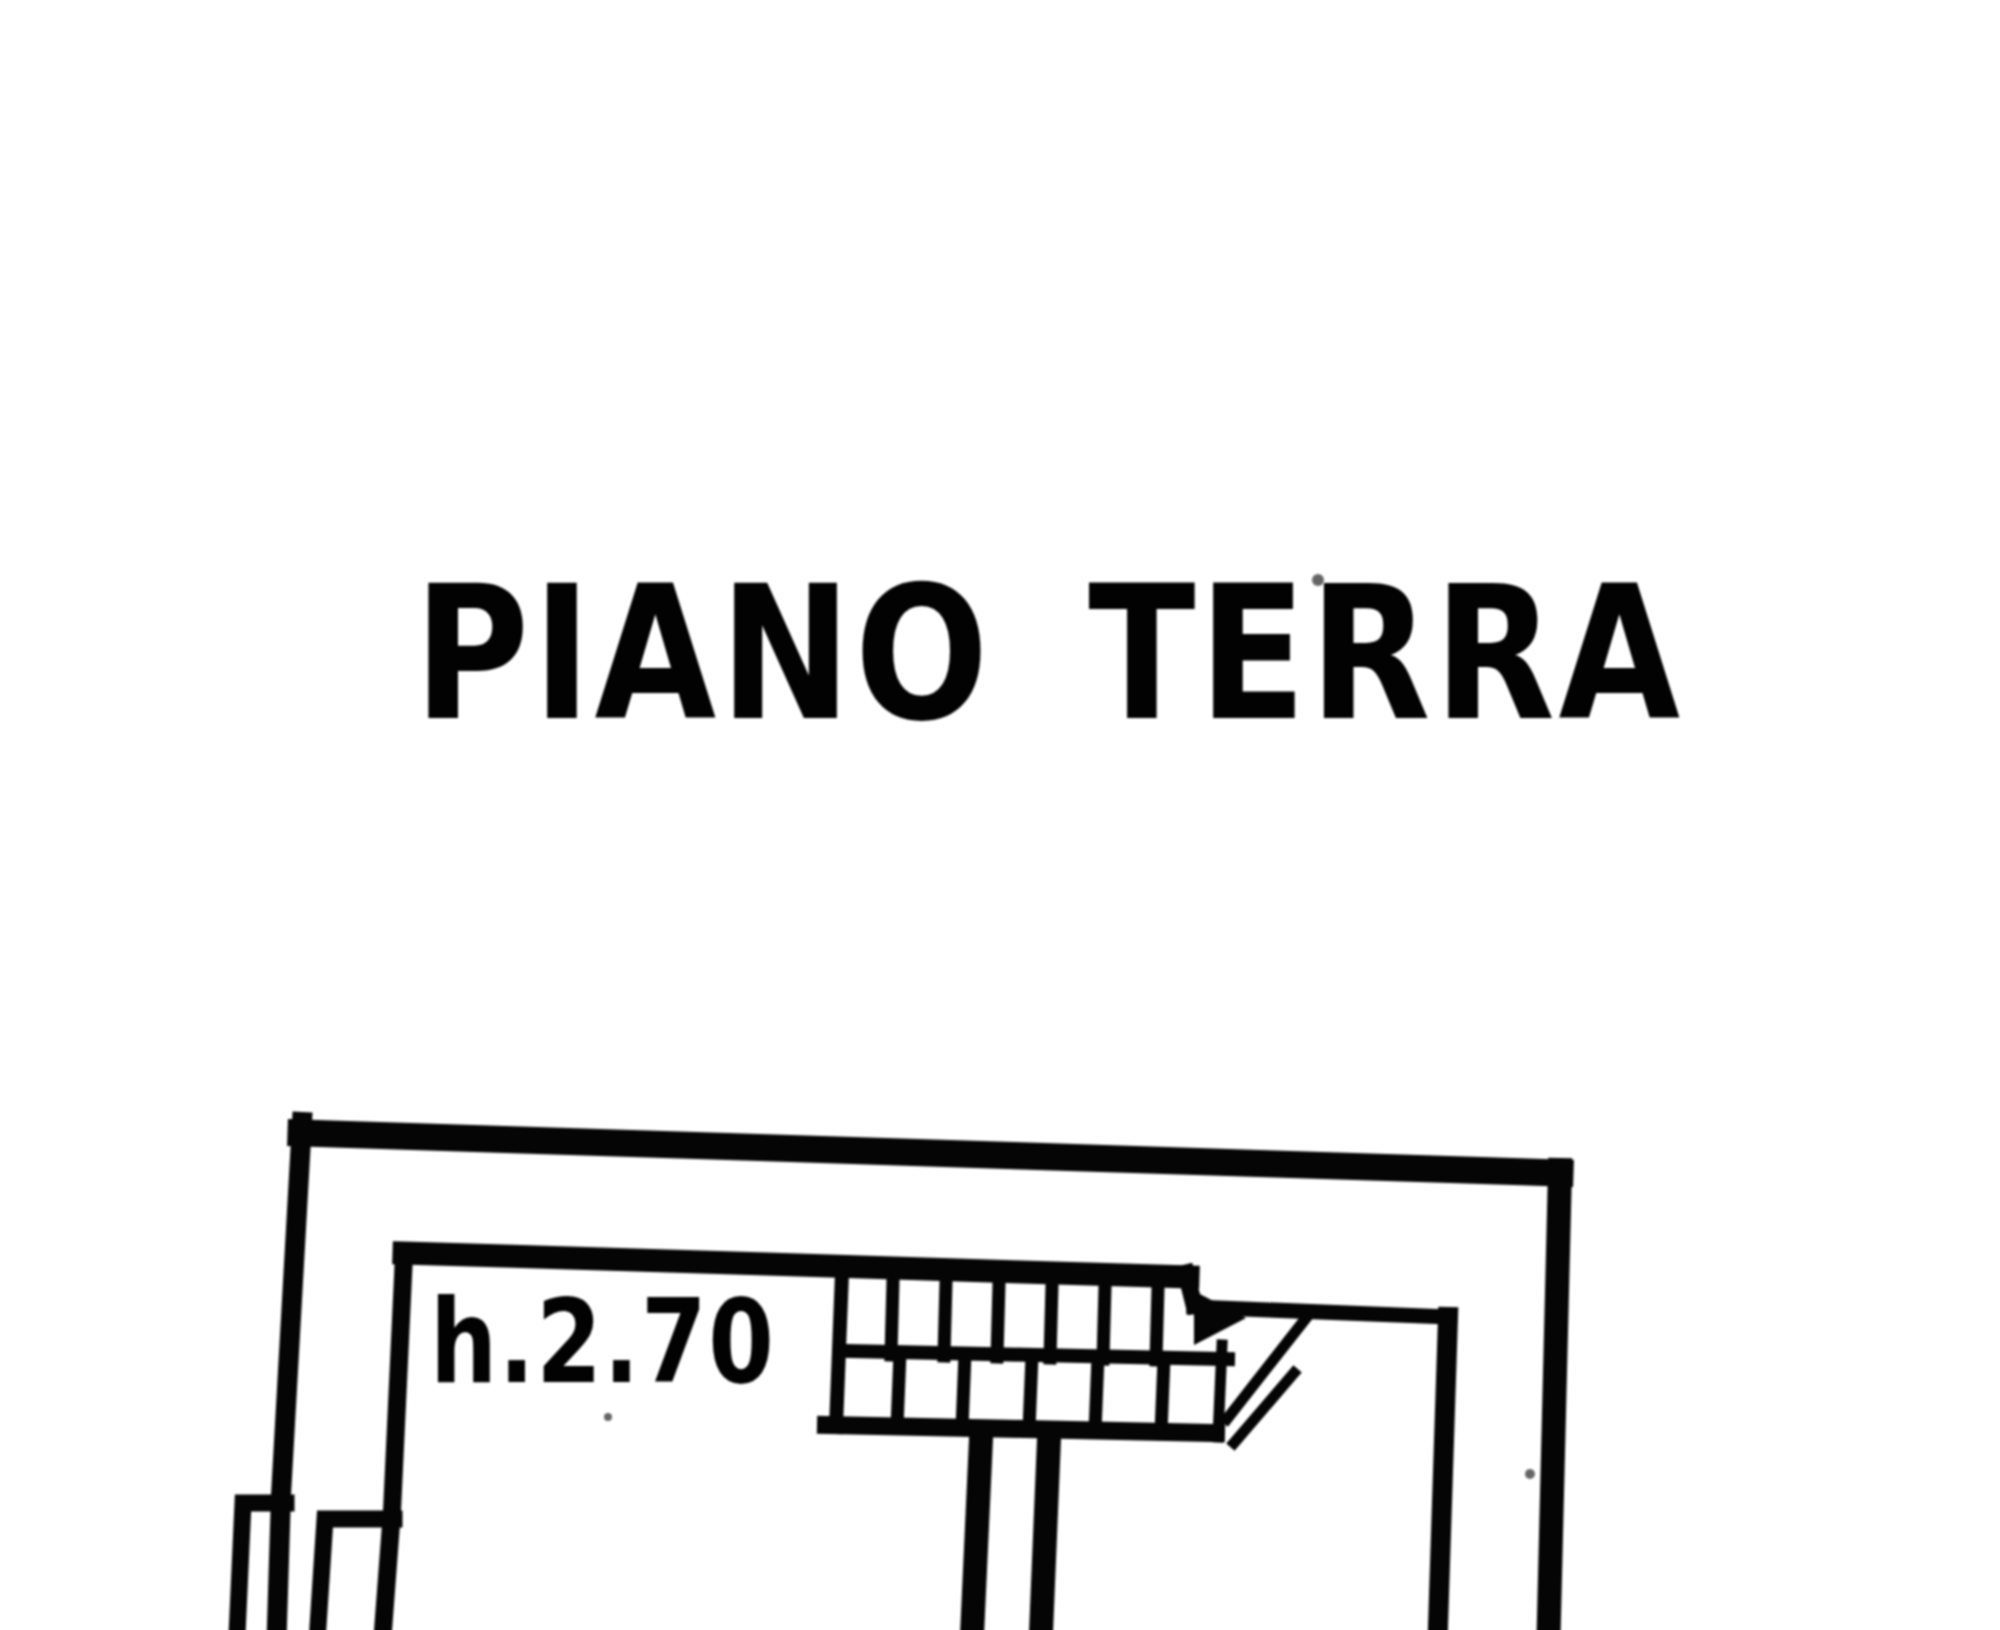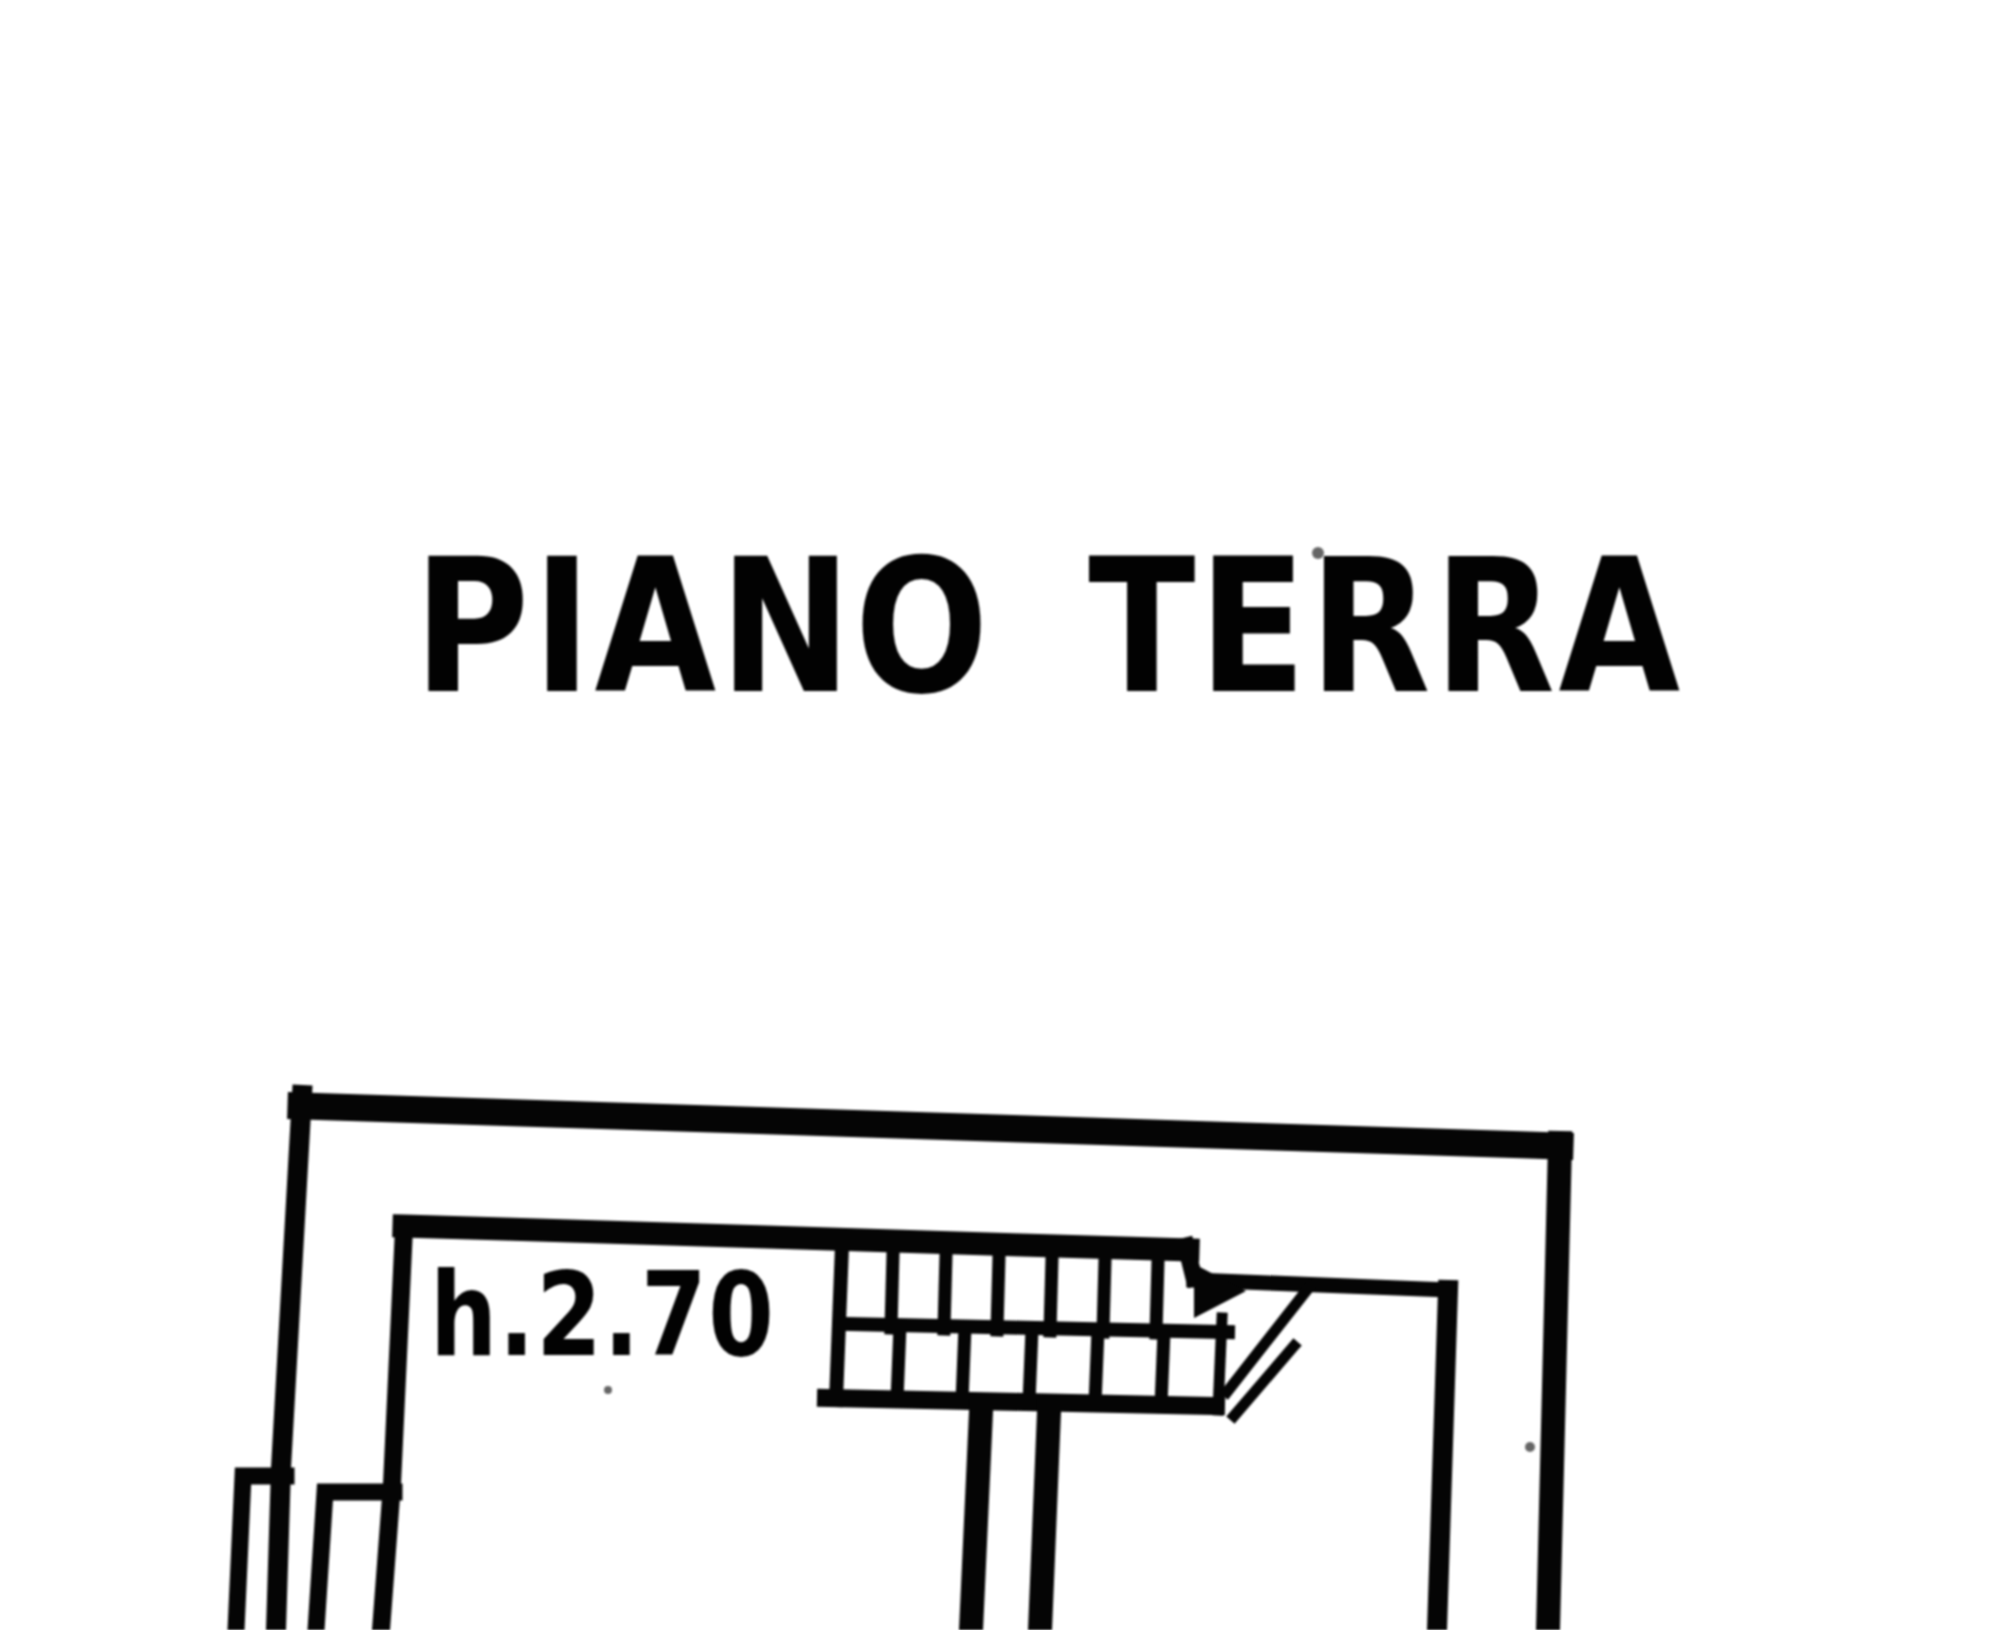--- a/index.html
+++ b/index.html
@@ -13,20 +13,21 @@
     height: 1630px;
     background: #ffffff;
     overflow: hidden;
     font-family: "DejaVu Sans", "Liberation Sans", sans-serif;
   }
   
   .scan {
     position: absolute;
     inset: 0;
     filter: blur(0.8px) contrast(1.08);
+    margin-top: 27px;
   }
   .plan-title {
     position: absolute;
     left: 414px;
     top: 535px;
     font-size: 185px;
     line-height: 1;
     font-weight: bold;
     color: #0b0b0b;
     letter-spacing: 4px;

